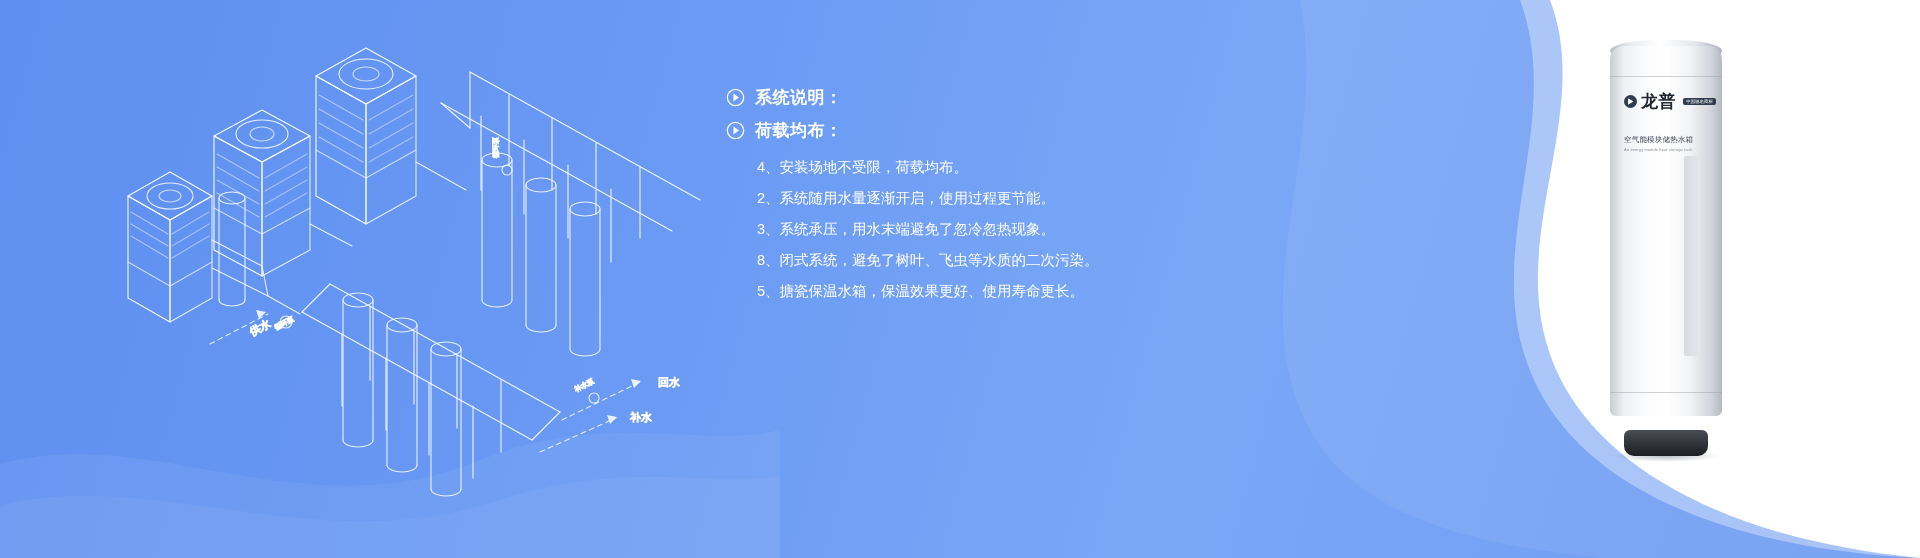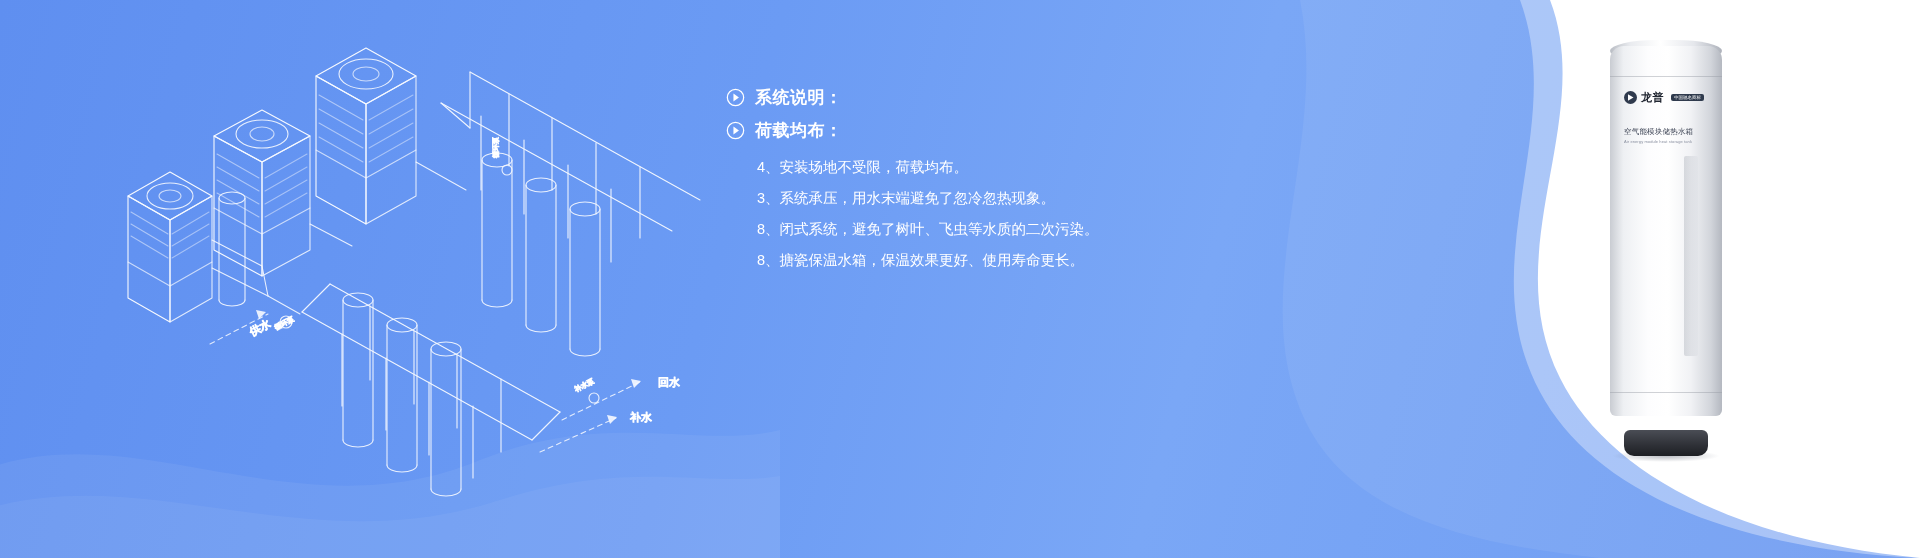--- a/index.html
+++ b/index.html
@@ -96,21 +96,21 @@
     width:13px; height:13px; border-radius:50%;
     background:#2f3a4d; flex:0 0 13px;
     position:relative;
   }
   .brand-mark::after{
     content:""; position:absolute; left:3.5px; top:3px;
     width:6px; height:7px; background:#ffffff;
     clip-path:polygon(0 0,100% 50%,0 100%);
   }
   .brand-name {
-    font-size:11px; font-weight:bold; color:#222732; letter-spacing:.5px;
+    font-size:17px; font-weight:bold; color:#222732; letter-spacing:.5px;
   }
   .brand-badge {
     margin-left:3px; padding:1px 3px; border-radius:2px;
     background:#2f3a4d; color:#fff; font-size:4.5px; line-height:1.25;
     white-space:nowrap;
   }
   .brand-cn {
     margin-top:22px; font-size:7.5px; color:#3a4152; letter-spacing:.2px;
     white-space:nowrap;
   }
@@ -303,23 +303,24 @@
     <div class="sec-block sec-block2">
       <div class="sec-head">
         <svg class="play-icon" viewBox="0 0 20 20">
           <circle cx="10" cy="10" r="8.6" fill="none" stroke="#ffffff" stroke-width="1.3"></circle>
           <path d="M7.8 5.9 L13.6 10 L7.8 14.1 Z" fill="#ffffff"></path>
         </svg>
         <span class="sec-title">荷载均布：</span>
       </div>
       <ul class="sec-items">
         <li>4、安装场地不受限，荷载均布。</li>
+        <li>2、系统随用水量逐渐开启，使用过程更节能。</li>
         <li>3、系统承压，用水末端避免了忽冷忽热现象。</li>
         <li>8、闭式系统，避免了树叶、飞虫等水质的二次污染。</li>
-        <li>8、搪瓷保温水箱，保温效果更好、使用寿命更长。</li>
+        <li>5、搪瓷保温水箱，保温效果更好、使用寿命更长。</li>
       </ul>
     </div>
 
   </div>
 
   <div id="product-area">
     <svg id="white-shape" width="520" height="558" viewBox="0 0 520 558">
       <path d="M150,0 C196,120 96,250 160,378 C206,470 330,540 520,558 L520,0 Z" fill="#ffffff"></path>
       <path d="M120,0 C168,130 70,262 140,392 C190,486 320,548 520,558 L520,520 C330,512 214,452 172,372 C112,256 208,126 162,0 Z" fill="rgba(255,255,255,0.35)"></path>
     </svg>

